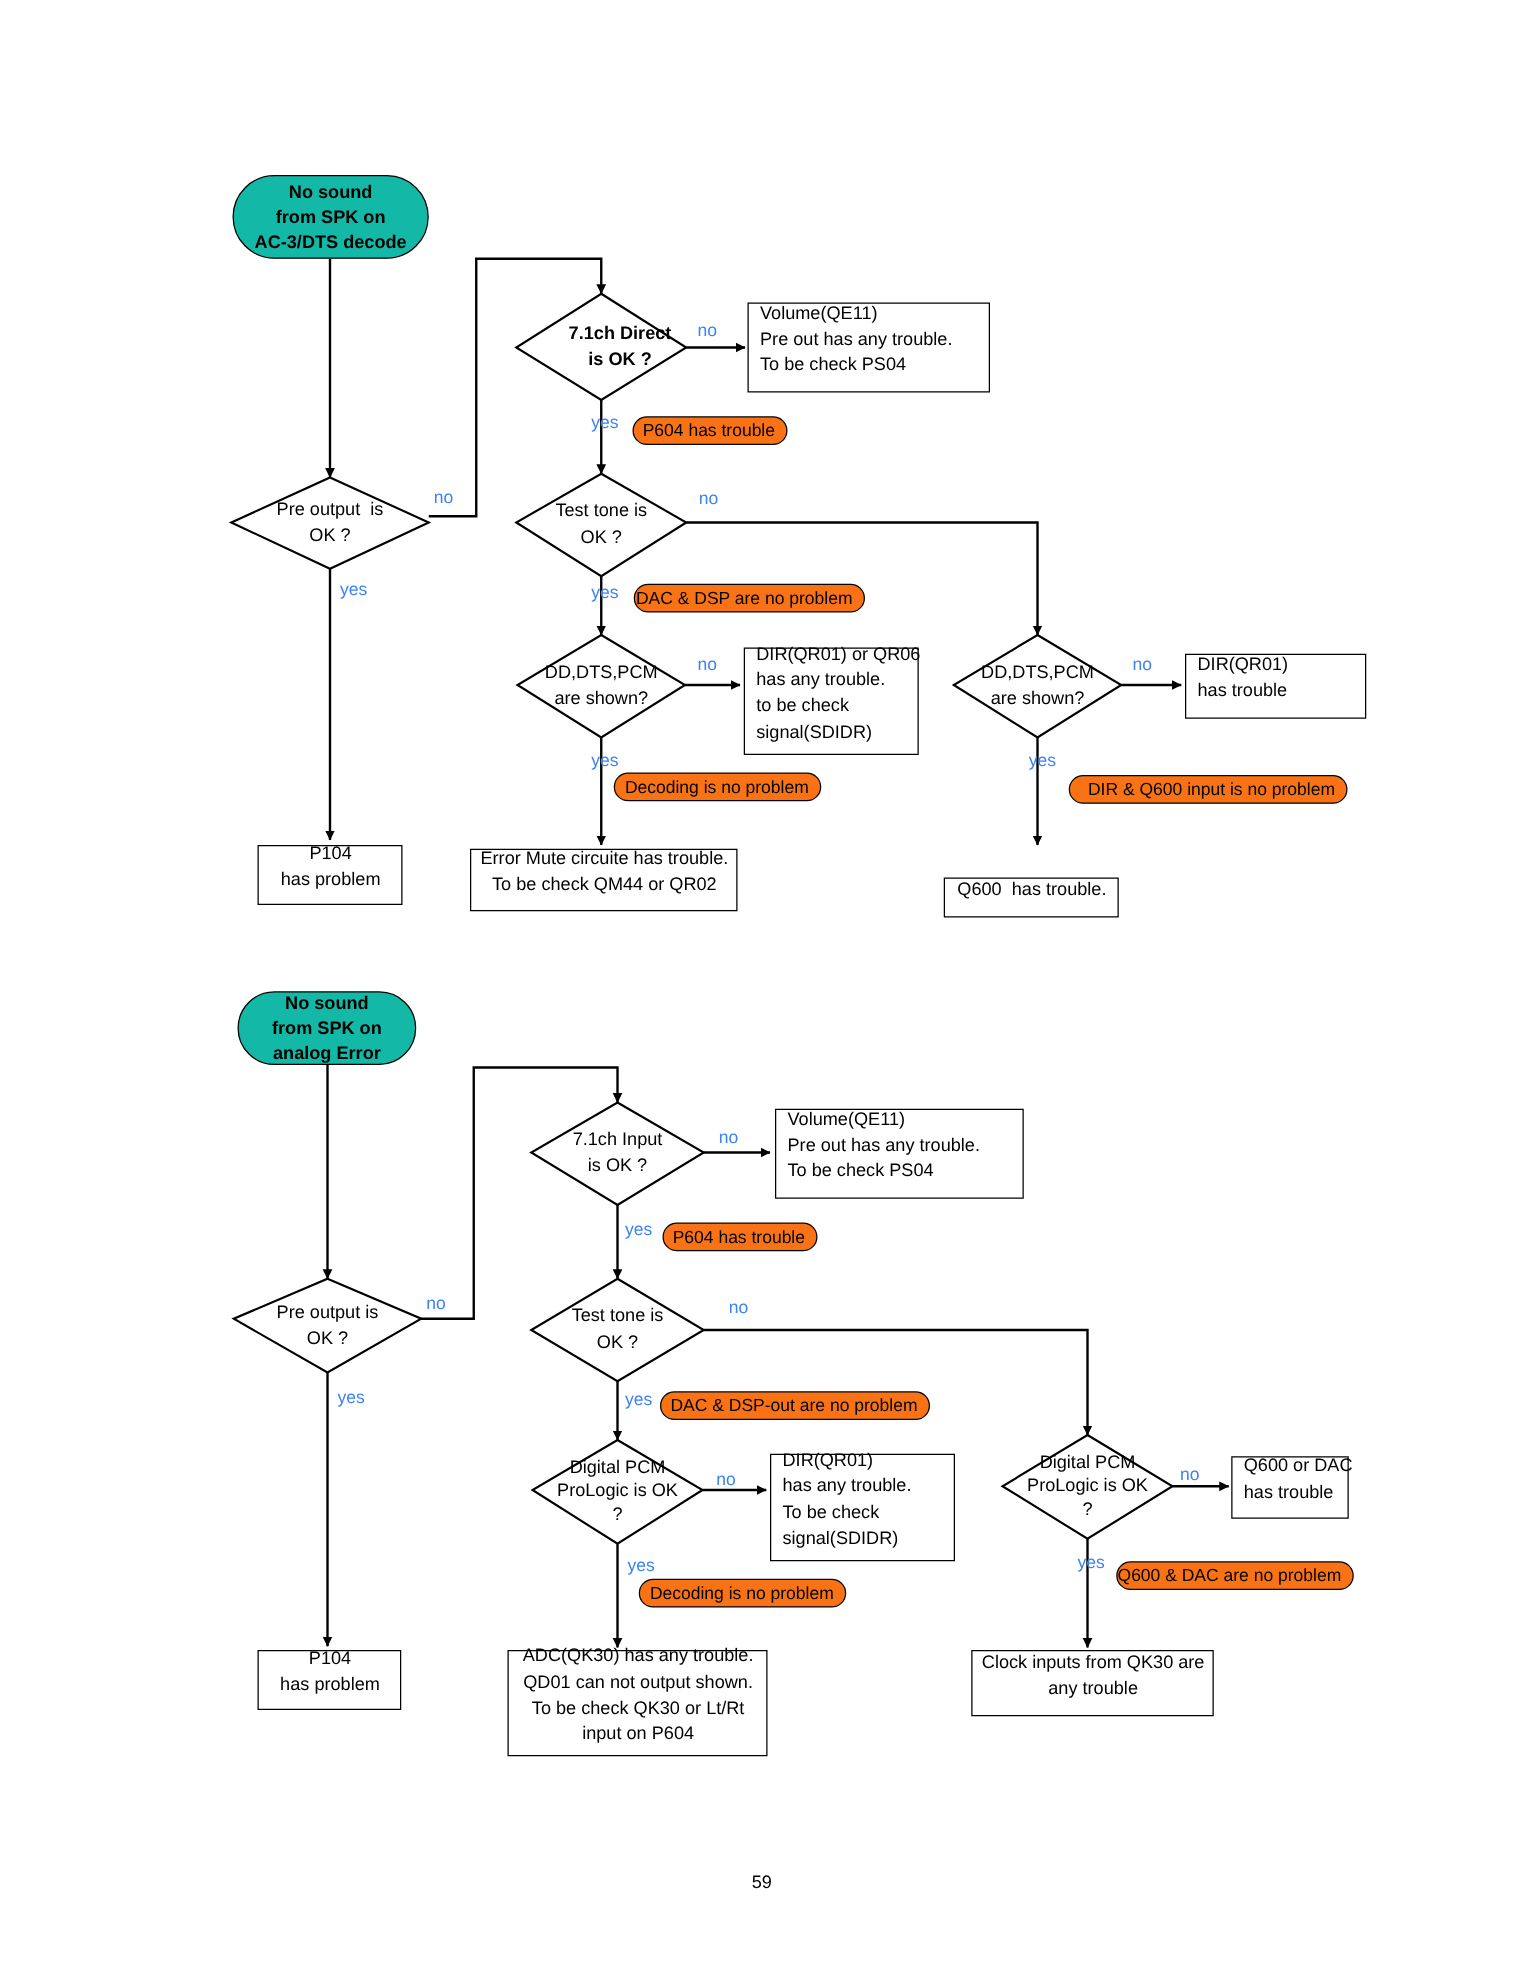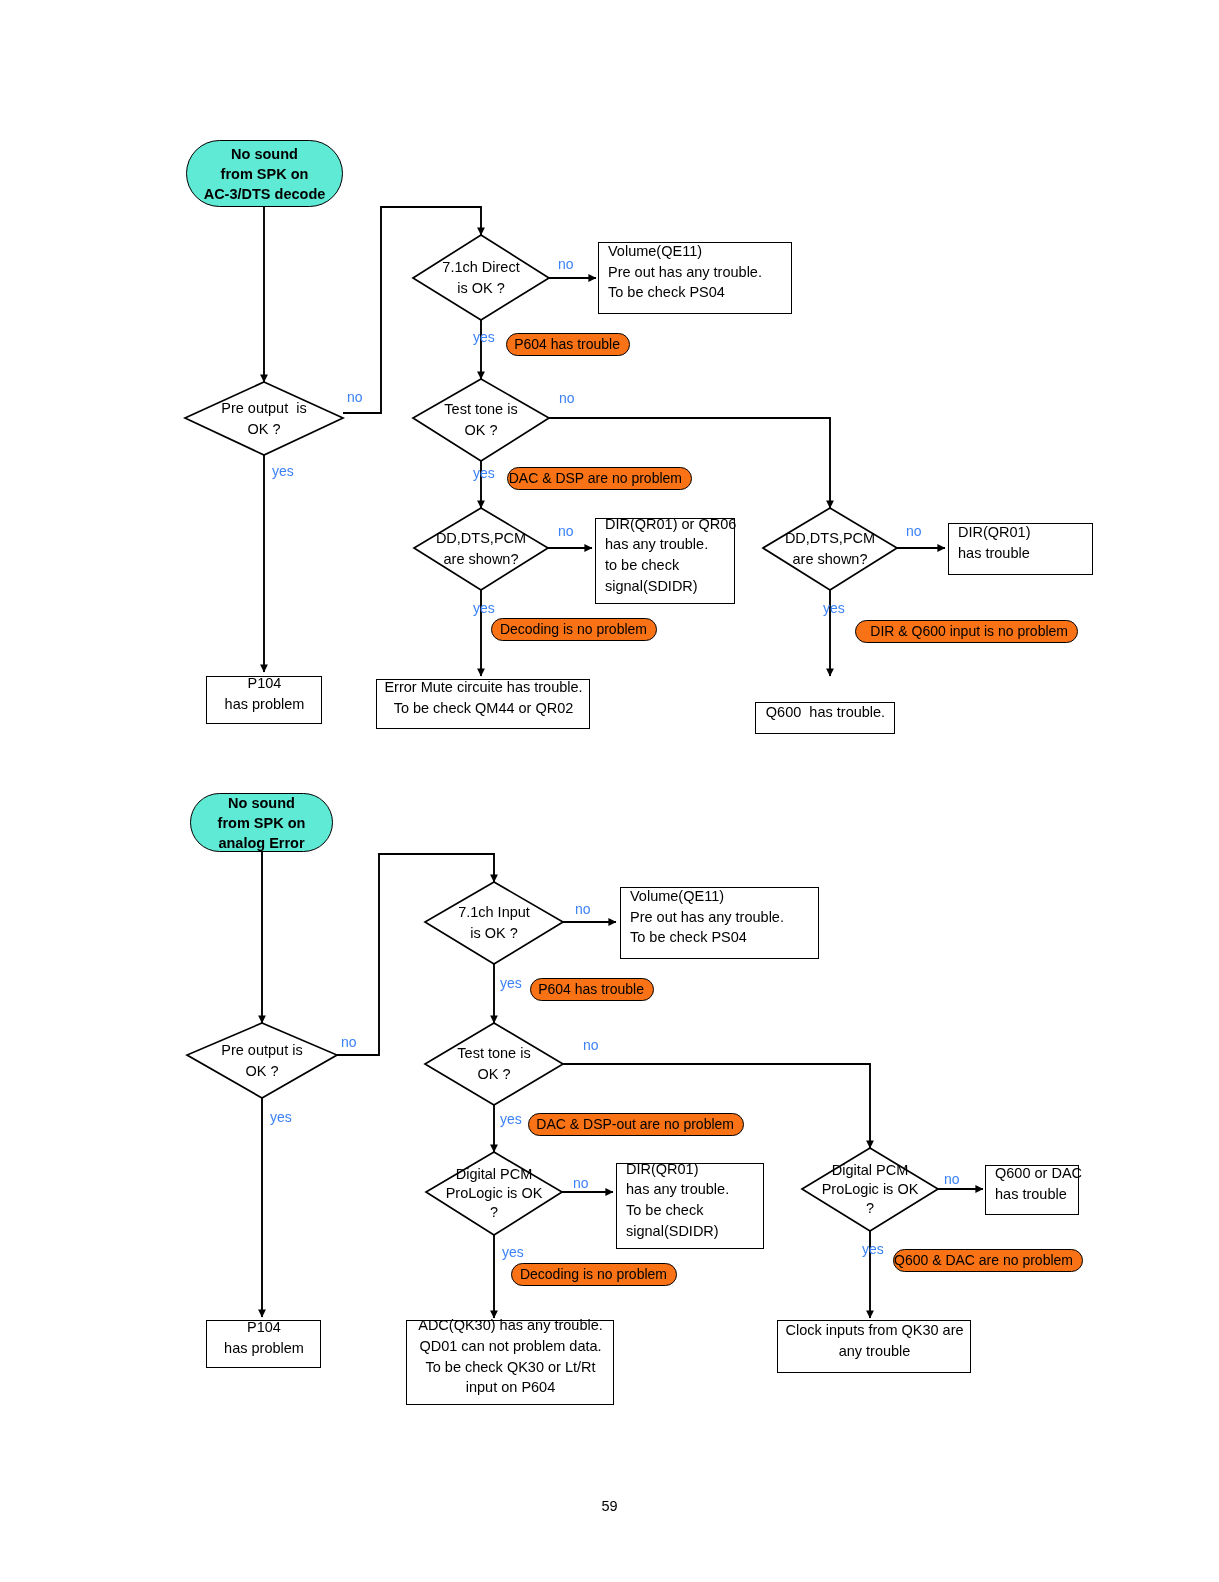--- a/index.html
+++ b/index.html
@@ -37,21 +37,21 @@
     font-size: 14.5px;
     line-height: 1.42;
     color: #000;
   }
   .terminator {
     border: 1.6px solid #000;
     border-radius: 40px;
     font-weight: bold;
     font-size: 14.5px;
     line-height: 1.38;
-    background: #5eead4;
+    background: #14b8a6;
   }
   .rect {
     border: 1.5px solid #000;
     background: #fff;
     text-align: left;
     align-items: flex-start;
     padding: 6px 8px 18px 9px;
   }
   .rect.ctr {
     text-align: center;
@@ -176,21 +176,21 @@
     <span class="ln">AC-3/DTS decode</span>
   </div>
 
   <div class="node diamond" style="left:185px; top:382px; width:158px; height:73px;">
     <div class="dtext">
       <span class="ln">Pre output  is</span><br>
       <span class="ln">OK ?</span>
     </div>
   </div>
 
-  <div class="node diamond" style="left:413px; top:235px; width:136px; height:85px;">
+  <div class="node diamond" style="left:428px; top:235px; width:136px; height:85px;font-weight:bold;">
     <div class="dtext">
       <span class="ln">7.1ch Direct</span><br>
       <span class="ln">is OK ?</span>
     </div>
   </div>
 
   <div class="node diamond" style="left:413px; top:379px; width:136px; height:82px;">
     <div class="dtext">
       <span class="ln">Test tone is</span><br>
       <span class="ln">OK ?</span>
@@ -328,21 +328,21 @@
     <span class="ln">has trouble</span>
   </div>
 
   <div class="node rect ctr" style="left:206px; top:1320px; width:115px; height:48px;">
     <span class="ln">P104</span>
     <span class="ln">has problem</span>
   </div>
 
   <div class="node rect ctr" style="left:406px; top:1320px; width:208px; height:85px;">
     <span class="ln">ADC(QK30) has any trouble.</span>
-    <span class="ln">QD01 can not problem data.</span>
+    <span class="ln">QD01 can not output shown.</span>
     <span class="ln">To be check QK30 or Lt/Rt</span>
     <span class="ln">input on P604</span>
   </div>
 
   <div class="node rect ctr" style="left:777px; top:1320px; width:194px; height:53px;">
     <span class="ln">Clock inputs from QK30 are</span>
     <span class="ln">any trouble</span>
   </div>
 
   <div class="node pill" style="left:530px; top:978px; width:124px; height:23px;">

